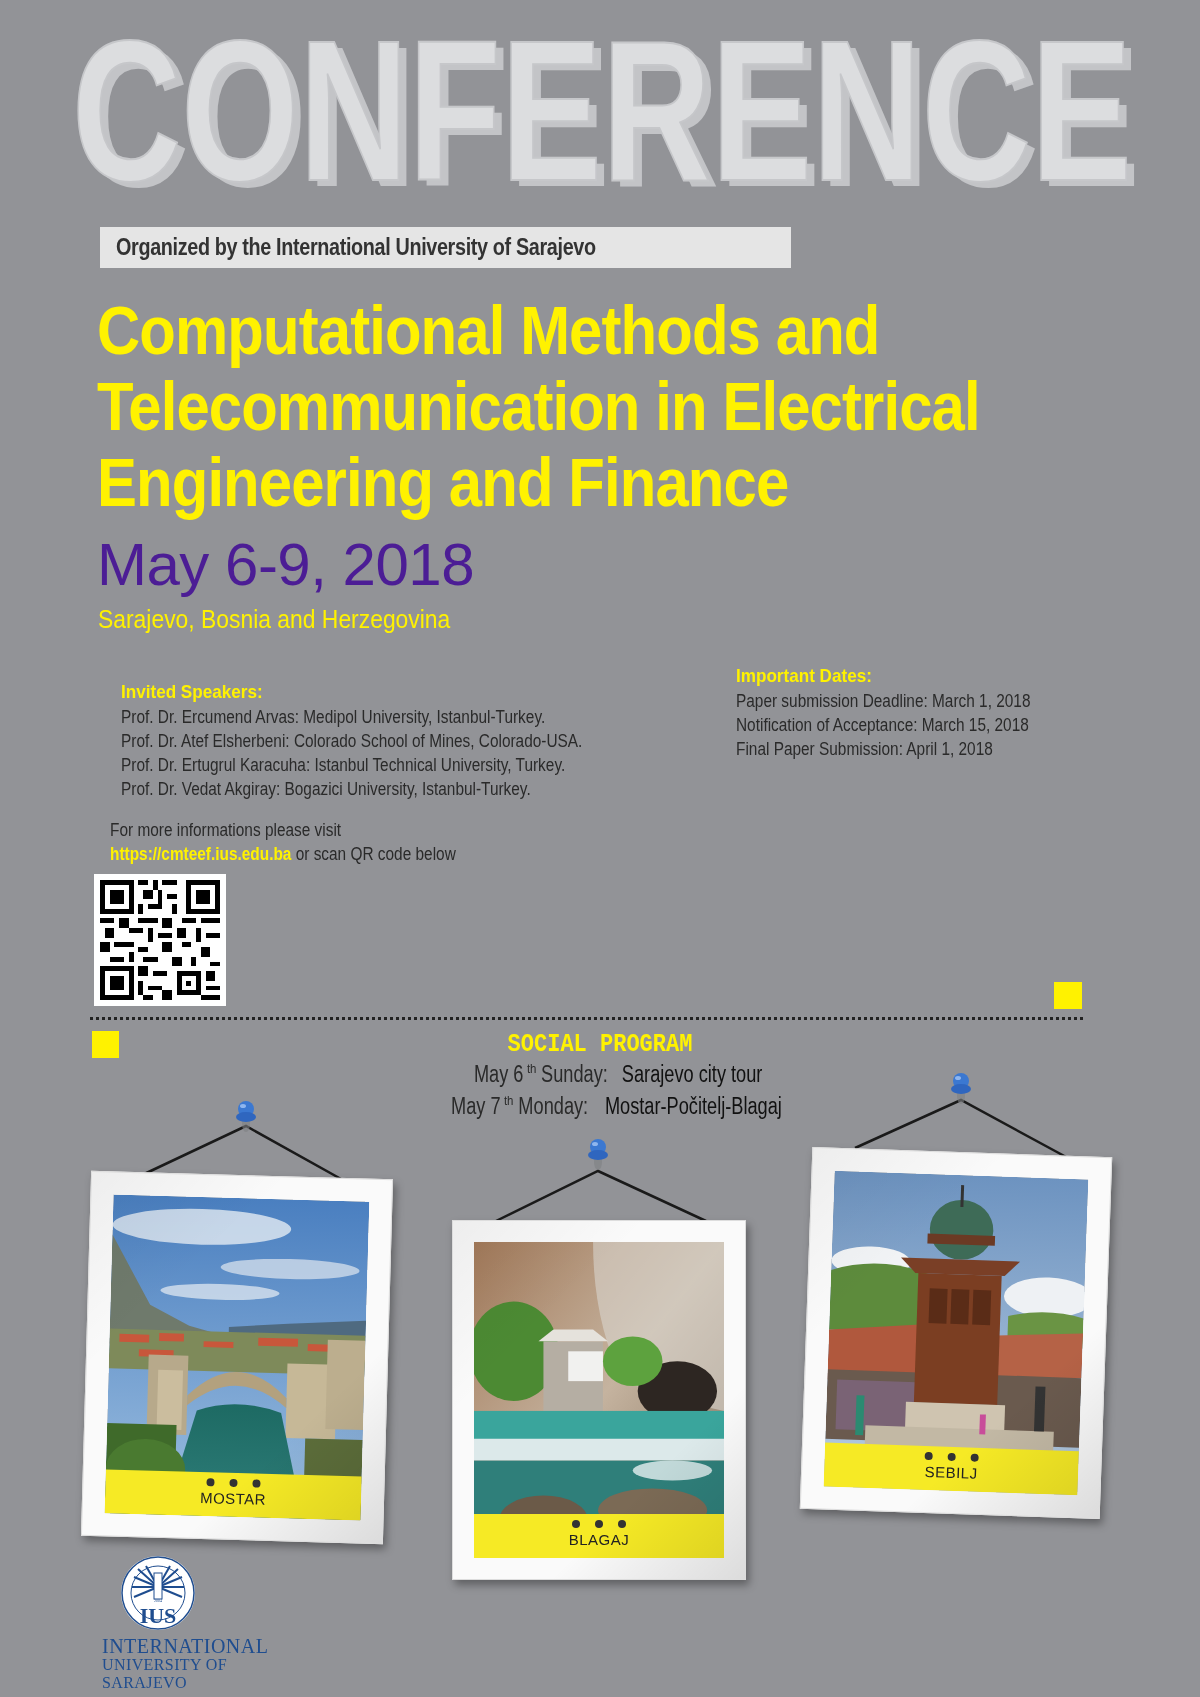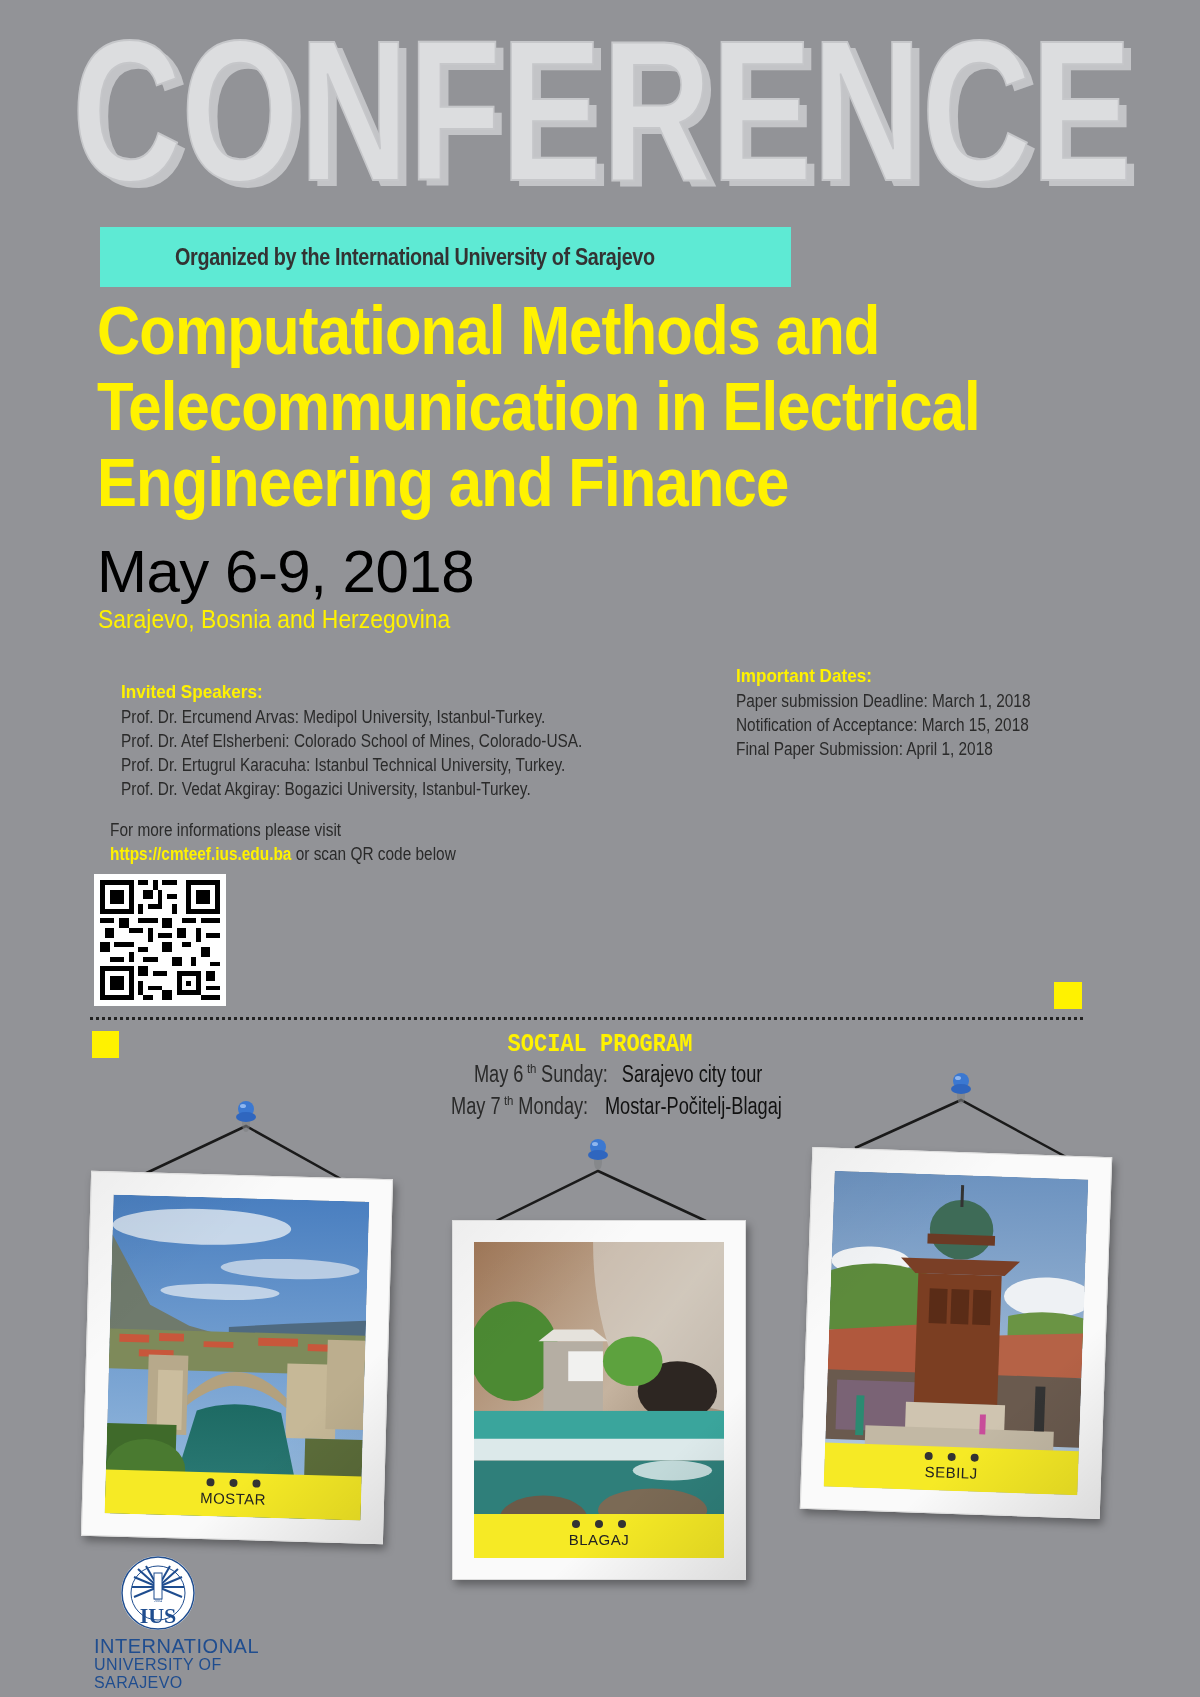--- a/index.html
+++ b/index.html
@@ -13,25 +13,24 @@
     .abs { position: absolute; }
 
     
     .conf-title {
       left: 70px; top: 18px; width: 1080px; height: 180px; text-decoration: underline;
     }
     .conf-title svg { width: 100%; height: 100%; }
 
     
     .org-banner {
-      left: 100px; top: 227px; width: 691px; height: 60px;
-      background: #5eead4;
+      left: 100px; top: 227px; width: 691px; height: 41px;
+      background: #e5e5e5;
       display: flex; align-items: center;
       padding-left: 16px;
-      justify-content: center;
     }
     .org-banner span {
       font-family: "Liberation Sans", sans-serif;
       font-weight: 700;
       font-size: 23px;
       color: #333;
       letter-spacing: -0.4px;
       transform: scaleX(0.86);
       transform-origin: left center;
       white-space: nowrap;
@@ -47,26 +46,25 @@
       letter-spacing: -1px;
     }
     .main-title div {
       transform: scaleX(0.88);
       transform-origin: left center;
       white-space: nowrap;
     }
 
     .dates-big {
       left: 97px; top: 530px;
-      color: #000000;
+      color: #4c1d95;
       font-size: 60px;
       font-weight: 400;
       letter-spacing: -0.5px;
       white-space: nowrap;
-      margin-top: 7px;
     }
     .location {
       left: 98px; top: 604px;
       color: #fff200;
       font-size: 26px;
       white-space: nowrap;
       transform: scaleX(0.88);
       transform-origin: left center;
     }
 
@@ -166,22 +164,22 @@
       position: absolute;
       width: 24px; height: 34px;
     }
 
     
     .logo { left: 86px; top: 1555px; width: 150px; height: 140px; }
     .logo-circle {
       position: absolute; left: 32px; top: 0; width: 80px; height: 80px;
     }
     .logo-name {
-      position: absolute; left: 8px; top: 80px; width: 150px;
-      font-family: Liberation Sans, sans-serif;
+      position: absolute; left: 16px; top: 80px; width: 150px;
+      font-family: Liberation Serif, serif;
       color: #1f4d8f;
       text-align: left;
     }
     .logo-name .l1 { font-size: 20px; letter-spacing: 0.5px; }
     .logo-name .l2 { font-size: 16px; letter-spacing: 0.4px; margin-top: -2px; }
   </style>
 </head>
 <body>
 
 <div class="abs conf-title">

